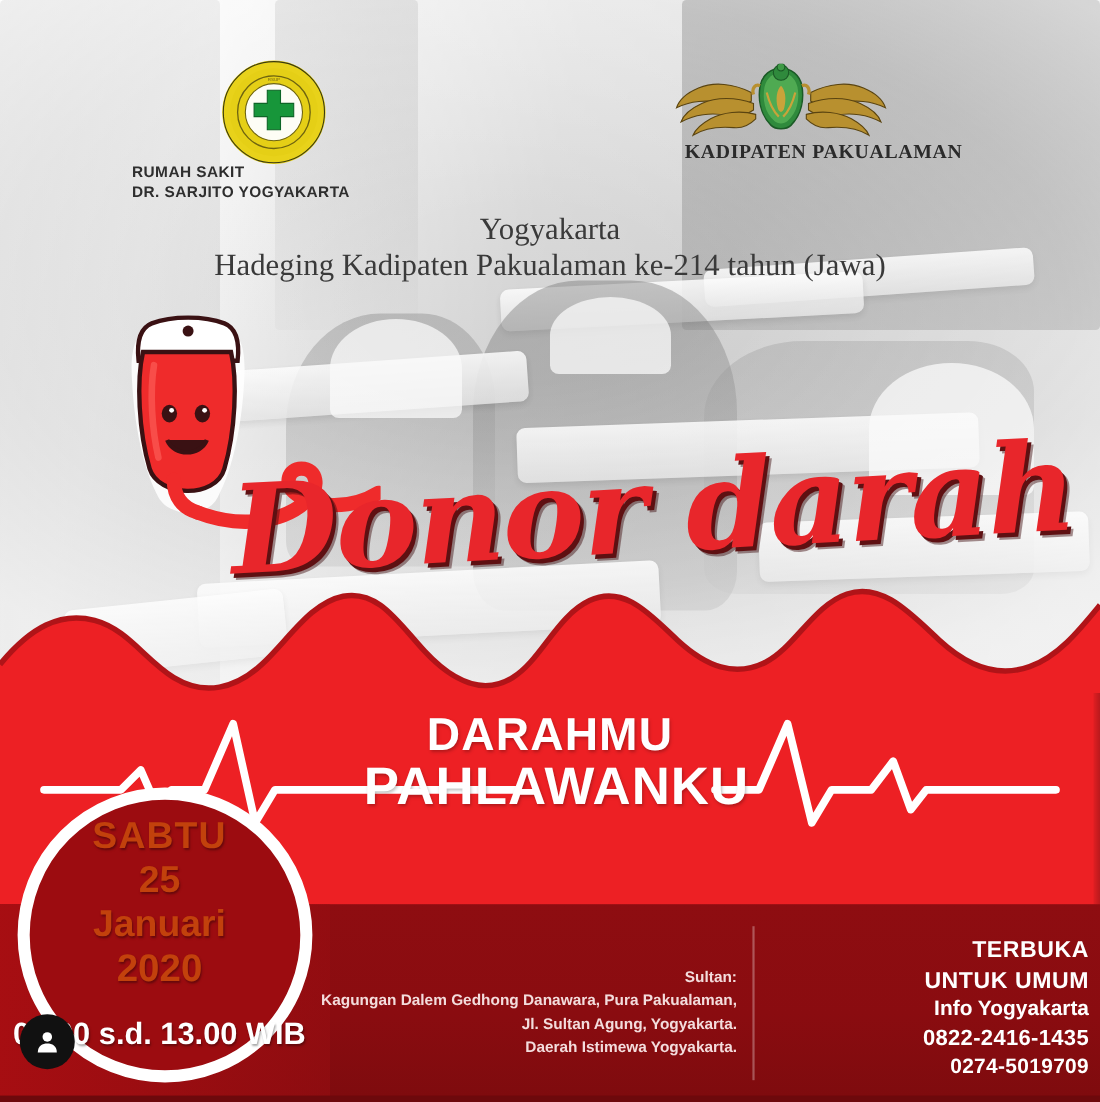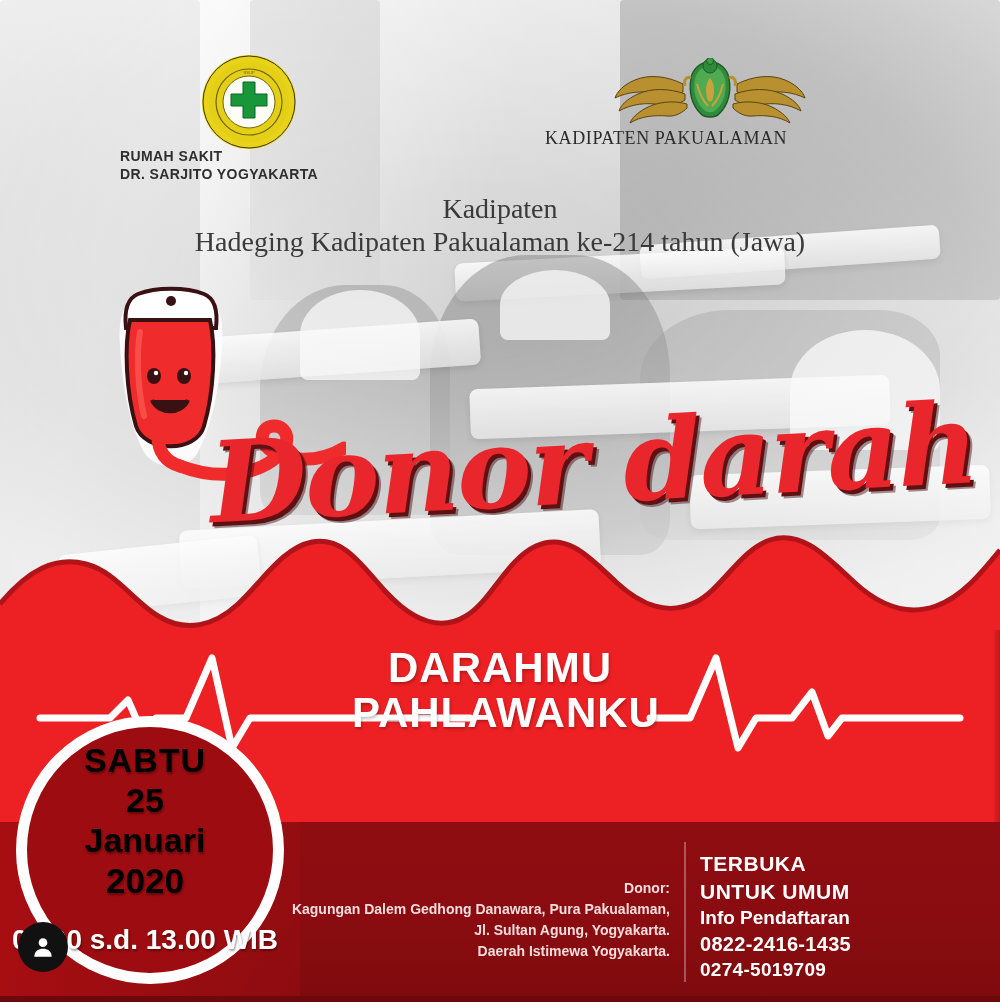--- a/index.html
+++ b/index.html
@@ -74,21 +74,21 @@
   
   .logo-rs{ position:absolute; left:199px; top:52px; width:100px; height:100px; }
   .logo-rs-cap{
     position:absolute; left:120px; top:148px; width:260px;
     color:#2e2e2e; font-weight:bold;
     font-size:14px; line-height:1.25; letter-spacing:.4px;
   }
   .logo-kp{ position:absolute; left:605px; top:58px; width:210px; height:68px; }
   .logo-kp-cap{
     position:absolute; left:545px; top:128px; width:330px;
-    text-align:left; color:#2b2b2b; font-weight:normal;
+    text-align:right; color:#2b2b2b; font-weight:bold;
     font-size:18px; letter-spacing:.6px;
     font-family:"Liberation Serif", serif;
   }
 
   
   .peringatan{
     position:absolute; left:0; top:192px; width:1000px; text-align:center;
     color:#3a3a3a; font-family:"Liberation Serif", serif;
     font-size:28px; line-height:1.18;
   }
@@ -114,33 +114,33 @@
   .slogan{
     position:absolute; left:0; top:640px; width:1000px; height:115px;
   }
   .slogan-text{
     position:absolute; left:0; top:646px; width:1000px; text-align:center;
     color:#fff; font-weight:bold; font-size:42px; line-height:1.06;
     letter-spacing:1px;
     text-shadow:1px 2px 3px rgba(0,0,0,.25);
   }
   .slogan-text .l1{ display:block; font-size:42px; }
-  .slogan-text .l2{ display:block; font-size:42px;padding-left:12px; }
+  .slogan-text .l2{ display:block; font-size:48px;padding-left:12px; }
 
   
   .datecircle{
     position:absolute; left:16px; top:716px; width:268px; height:268px;
     border-radius:50%;
     background:#9c0c10;
     border:11px solid #ffffff;
     overflow:hidden;
   }
   .datetext{
     position:absolute; left:0; top:740px; width:290px; text-align:center;
-    color:#000000; font-weight:bold; line-height:1.18;
+    color:#c2410c; font-weight:bold; line-height:1.18;
     text-shadow:1px 2px 2px rgba(0,0,0,.35);
   }
   .datetext .d1{ display:block; font-size:34px; letter-spacing:1px; }
   .datetext .d2{ display:block; font-size:34px; }
   .datetext .d3{ display:block; font-size:34px; }
   .datetext .d4{ display:block; font-size:35px; }
   .timetext{
     position:absolute; left:0; top:924px; width:290px; text-align:center;
     color:#fff; font-weight:bold; font-size:28px;
     text-shadow:1px 2px 2px rgba(0,0,0,.35);
@@ -158,21 +158,21 @@
     text-align:right; color:#f3dcdc; font-weight:bold;
     font-size:14px; line-height:1.5;
   }
   .venue .vt{ display:block; }
   .divider{
     position:absolute; left:684px; top:842px; width:2px; height:140px;
     background:rgba(255,255,255,.30);
   }
   .contact{
     position:absolute; left:700px; top:850px; width:290px;
-    color:#fff; line-height:1.32;
+    color:#fff; line-height:1.32;text-align:right;
   }
   .contact .c1{ display:block; font-weight:bold; font-size:21px; letter-spacing:.5px; }
   .contact .c2{ display:block; font-weight:bold; font-size:21px; letter-spacing:.5px; }
   .contact .c3{ display:block; font-weight:bold; font-size:19px; }
   .contact .c4{ display:block; font-weight:bold; font-size:20px; letter-spacing:.3px; }
   .contact .c5{ display:block; font-weight:bold; font-size:19px; letter-spacing:.3px; }
 </style>
 </head>
 <body>
 
@@ -262,21 +262,21 @@
 
       <path d="M105,20 C101,24 100,32 102,40 C103,45 107,45 108,40 C110,32 109,24 105,20 Z" fill="#c9a33a"></path>
       <path d="M92,26 C94,34 97,42 103,48 M118,26 C116,34 113,42 107,48" fill="none" stroke="#c9a33a" stroke-width="2"></path>
 
       <path d="M86,20 C82,18 78,22 80,28 M124,20 C128,18 132,22 130,28" fill="none" stroke="#b8902f" stroke-width="3"></path>
     </g>
   </svg>
   <div class="logo-kp-cap">KADIPATEN PAKUALAMAN</div>
 
   <div class="peringatan">
-    <span>Kadipaten</span>
+    <span>Yogyakarta</span>
     <span class="l2">Hadeging Kadipaten Pakualaman ke-214 tahun (Jawa)</span>
   </div>
 
   <svg class="mascot" viewBox="0 0 250 240">
 
     <path d="M40,22 C28,26 22,40 24,70 C26,110 34,150 48,176 C58,194 92,196 102,176
              C116,150 124,110 126,70 C128,40 122,26 110,22 C92,16 58,16 40,22 Z" fill="#ffffff" opacity=".85"></path>
 
     <path d="M42,18 C32,22 28,34 30,52 L120,52 C122,34 118,22 108,18 C90,11 60,11 42,18 Z" fill="#ffffff" stroke="#3a1113" stroke-width="4"></path>
     <circle cx="75" cy="25" r="5" fill="#3a1113"></circle>
@@ -319,29 +319,29 @@
   </div>
   <div class="timetext">08.00 s.d. 13.00 WIB</div>
   <div class="avatar">
     <svg viewBox="0 0 24 24" width="26" height="26" aria-hidden="true">
       <circle cx="12" cy="8" r="4" fill="#ffffff"></circle>
       <path d="M4,21 C4,15.5 8,13.5 12,13.5 C16,13.5 20,15.5 20,21 Z" fill="#ffffff"></path>
     </svg>
   </div>
 
   <div class="venue">
-    <span class="vt">Donor:</span>
+    <span class="vt">Sultan:</span>
     <span class="vt">Kagungan Dalem Gedhong Danawara, Pura Pakualaman,</span>
     <span class="vt">Jl. Sultan Agung, Yogyakarta.</span>
     <span class="vt">Daerah Istimewa Yogyakarta.</span>
   </div>
 
   <div class="divider"></div>
 
   <div class="contact">
     <span class="c1">TERBUKA</span>
     <span class="c2">UNTUK UMUM</span>
-    <span class="c3">Info Pendaftaran</span>
+    <span class="c3">Info Yogyakarta</span>
     <span class="c4">0822-2416-1435</span>
     <span class="c5">0274-5019709</span>
   </div>
 
 </div>
 
 </body></html>

